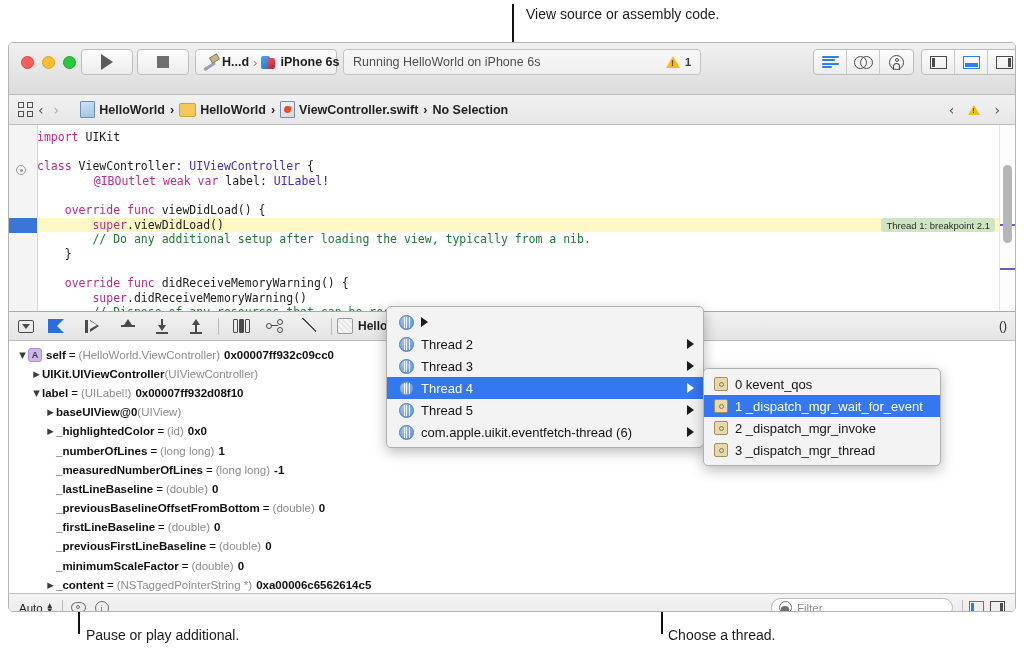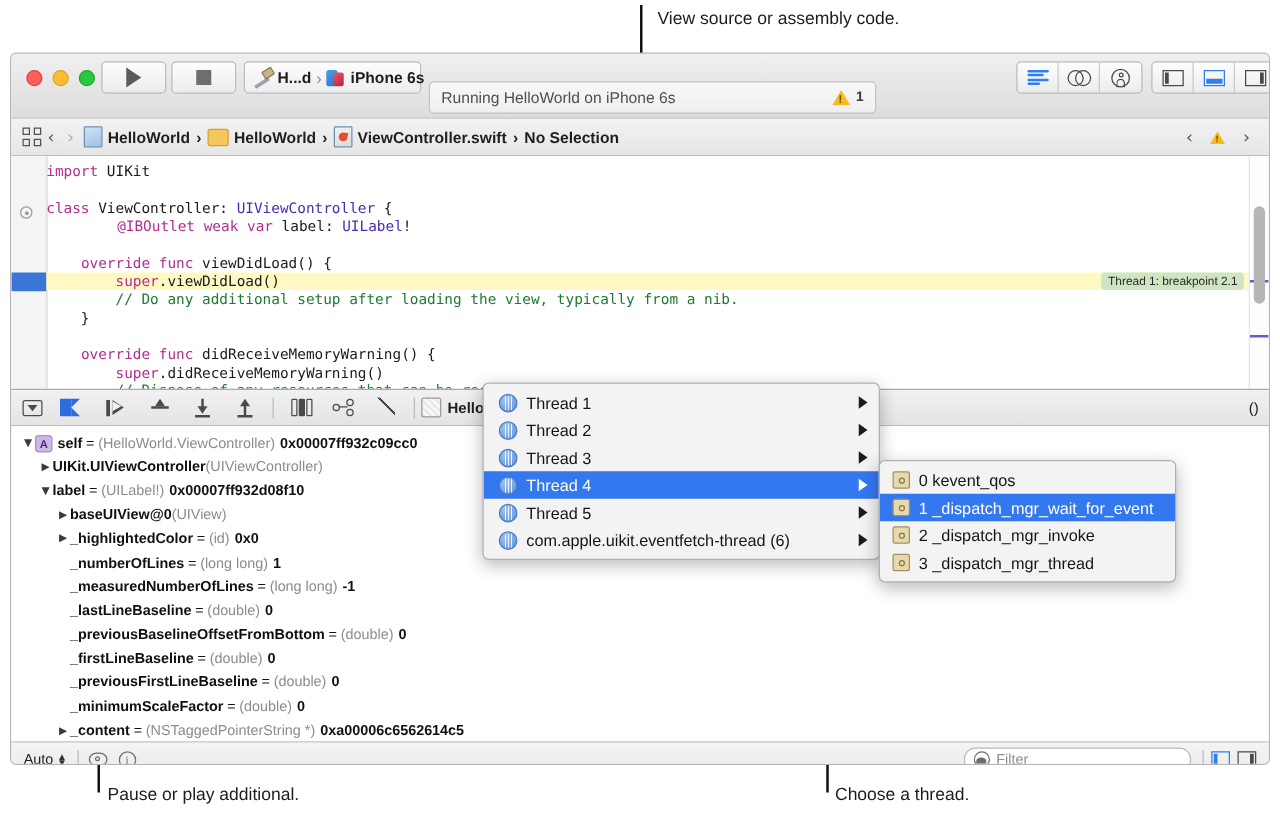--- a/index.html
+++ b/index.html
@@ -94,21 +94,20 @@
     content:"";position:absolute;left:6px;top:3px;width:8px;height:11px;
     background:linear-gradient(145deg,#e8566c,#bb2233);border-radius:2px;
   }
 
   .status-box{
     position:absolute;left:334px;top:6px;width:358px;height:26px;
     background:linear-gradient(to bottom,#f7f7f7,#efefef);
     border:1px solid #c3c3c3;border-radius:4px;
     box-sizing:border-box;display:flex;align-items:center;
     padding:0 9px;
-    margin-top:16px;
   }
   .status-text{font-size:12.5px;color:#4f4f4f;flex:1;white-space:nowrap;}
   .warn-tri{
     width:0;height:0;border-left:7px solid transparent;border-right:7px solid transparent;
     border-bottom:12px solid #f5bb1d;position:relative;
   }
   .warn-tri::after{content:"!";position:absolute;left:-2px;top:2px;font-size:9px;font-weight:bold;color:#6a4c02;}
   .warn-count{font-size:11px;color:#3a3a3a;margin-left:5px;font-weight:bold;}
 
   .seg-group{
@@ -153,21 +152,21 @@
     background:linear-gradient(to bottom,#f2f2f2,#e6e6e6);
     border-bottom:1px solid #bdbdbd;
     display:flex;align-items:center;
     box-sizing:border-box;
     font-size:12.5px;
   }
   .ico-grid4{width:15px;height:15px;margin-left:9px;display:grid;grid-template-columns:6px 6px;grid-template-rows:6px 6px;gap:3px;flex:0 0 auto;}
   .ico-grid4 b{display:block;border:1.3px solid #515151;box-sizing:border-box;}
   .chev{font-size:14px;color:#555;margin:0 5px;font-family:"DejaVu Sans",sans-serif;}
   .chev.dim{color:#aaa;}
-  .crumbs{display:flex;align-items:center;gap:5px;margin-left:3px;font-weight:bold;color:#1f1f1f;white-space:nowrap;}
+  .crumbs{display:flex;align-items:center;gap:5px;margin-left:16px;font-weight:bold;color:#1f1f1f;white-space:nowrap;}
   .crumb{display:flex;align-items:center;gap:4px;}
   .crumb.plain{font-weight:bold;color:#1f1f1f;}
   .fi{width:13px;height:15px;border:1px solid #6f8fb5;background:#dce8f6;border-radius:1px;position:relative;flex:0 0 auto;}
   .fi.blue{background:linear-gradient(160deg,#cfe3f7,#9dc2e8);}
   .fi.swift{background:linear-gradient(160deg,#f3f3f3,#d9d9d9);}
   .fi.swift::after{content:"";position:absolute;left:3px;top:4px;width:7px;height:7px;background:#ea4c2a;border-radius:50% 0 50% 50%;transform:rotate(10deg);}
   .folder{width:15px;height:12px;background:#f6c75a;border:1px solid #d4a32f;border-radius:2px;flex:0 0 auto;}
   .jump-right{margin-left:auto;display:flex;align-items:center;gap:8px;padding-right:10px;}
   .jump-right .warn-tri{transform:scale(.85);}
 
@@ -672,21 +671,20 @@
       <span class="sepv2"></span>
       <span class="mini-panel on"></span>
       <span class="mini-panel off"></span>
     </div>
   </div>
 </div>
 
 <div class="menu" id="thread-menu">
     <div class="mitem">
       <span class="ico-thread"></span>
-      <span class="lbl">Thread 1</span>
       <span class="marrow"></span>
     </div>
     <div class="mitem">
       <span class="ico-thread"></span>
       <span class="lbl">Thread 2</span>
       <span class="marrow"></span>
     </div>
     <div class="mitem">
       <span class="ico-thread"></span>
       <span class="lbl">Thread 3</span>

